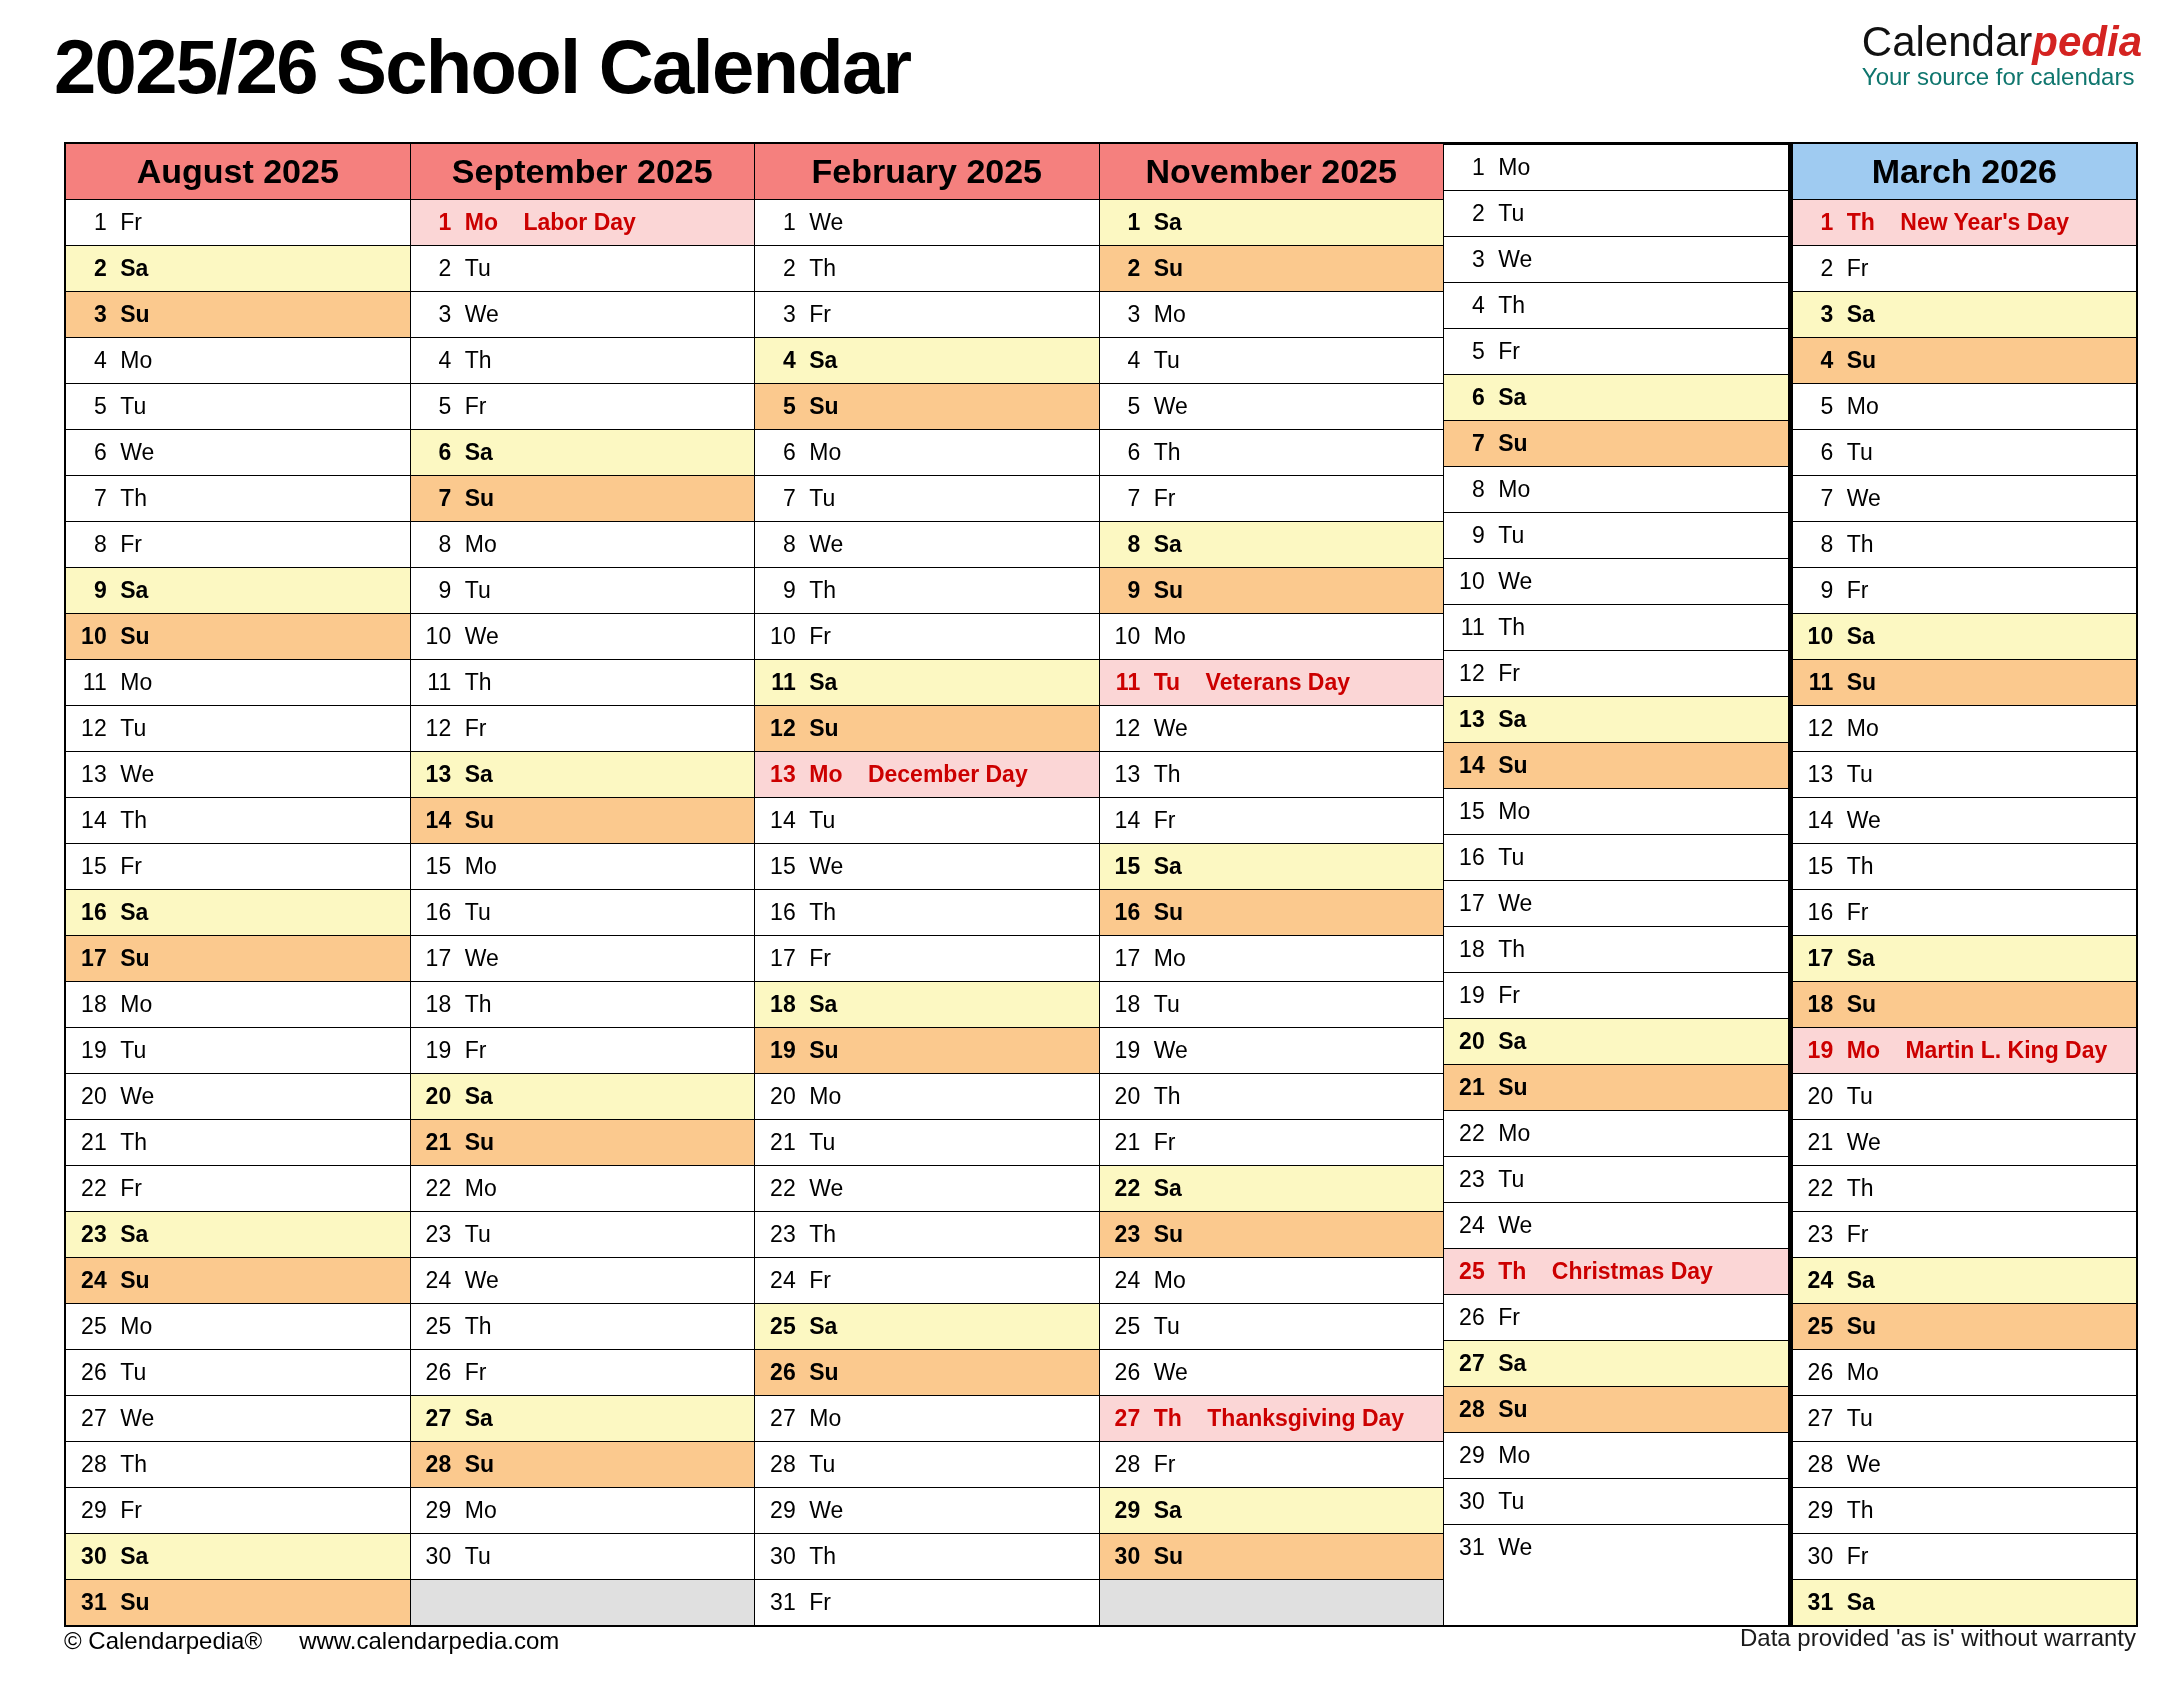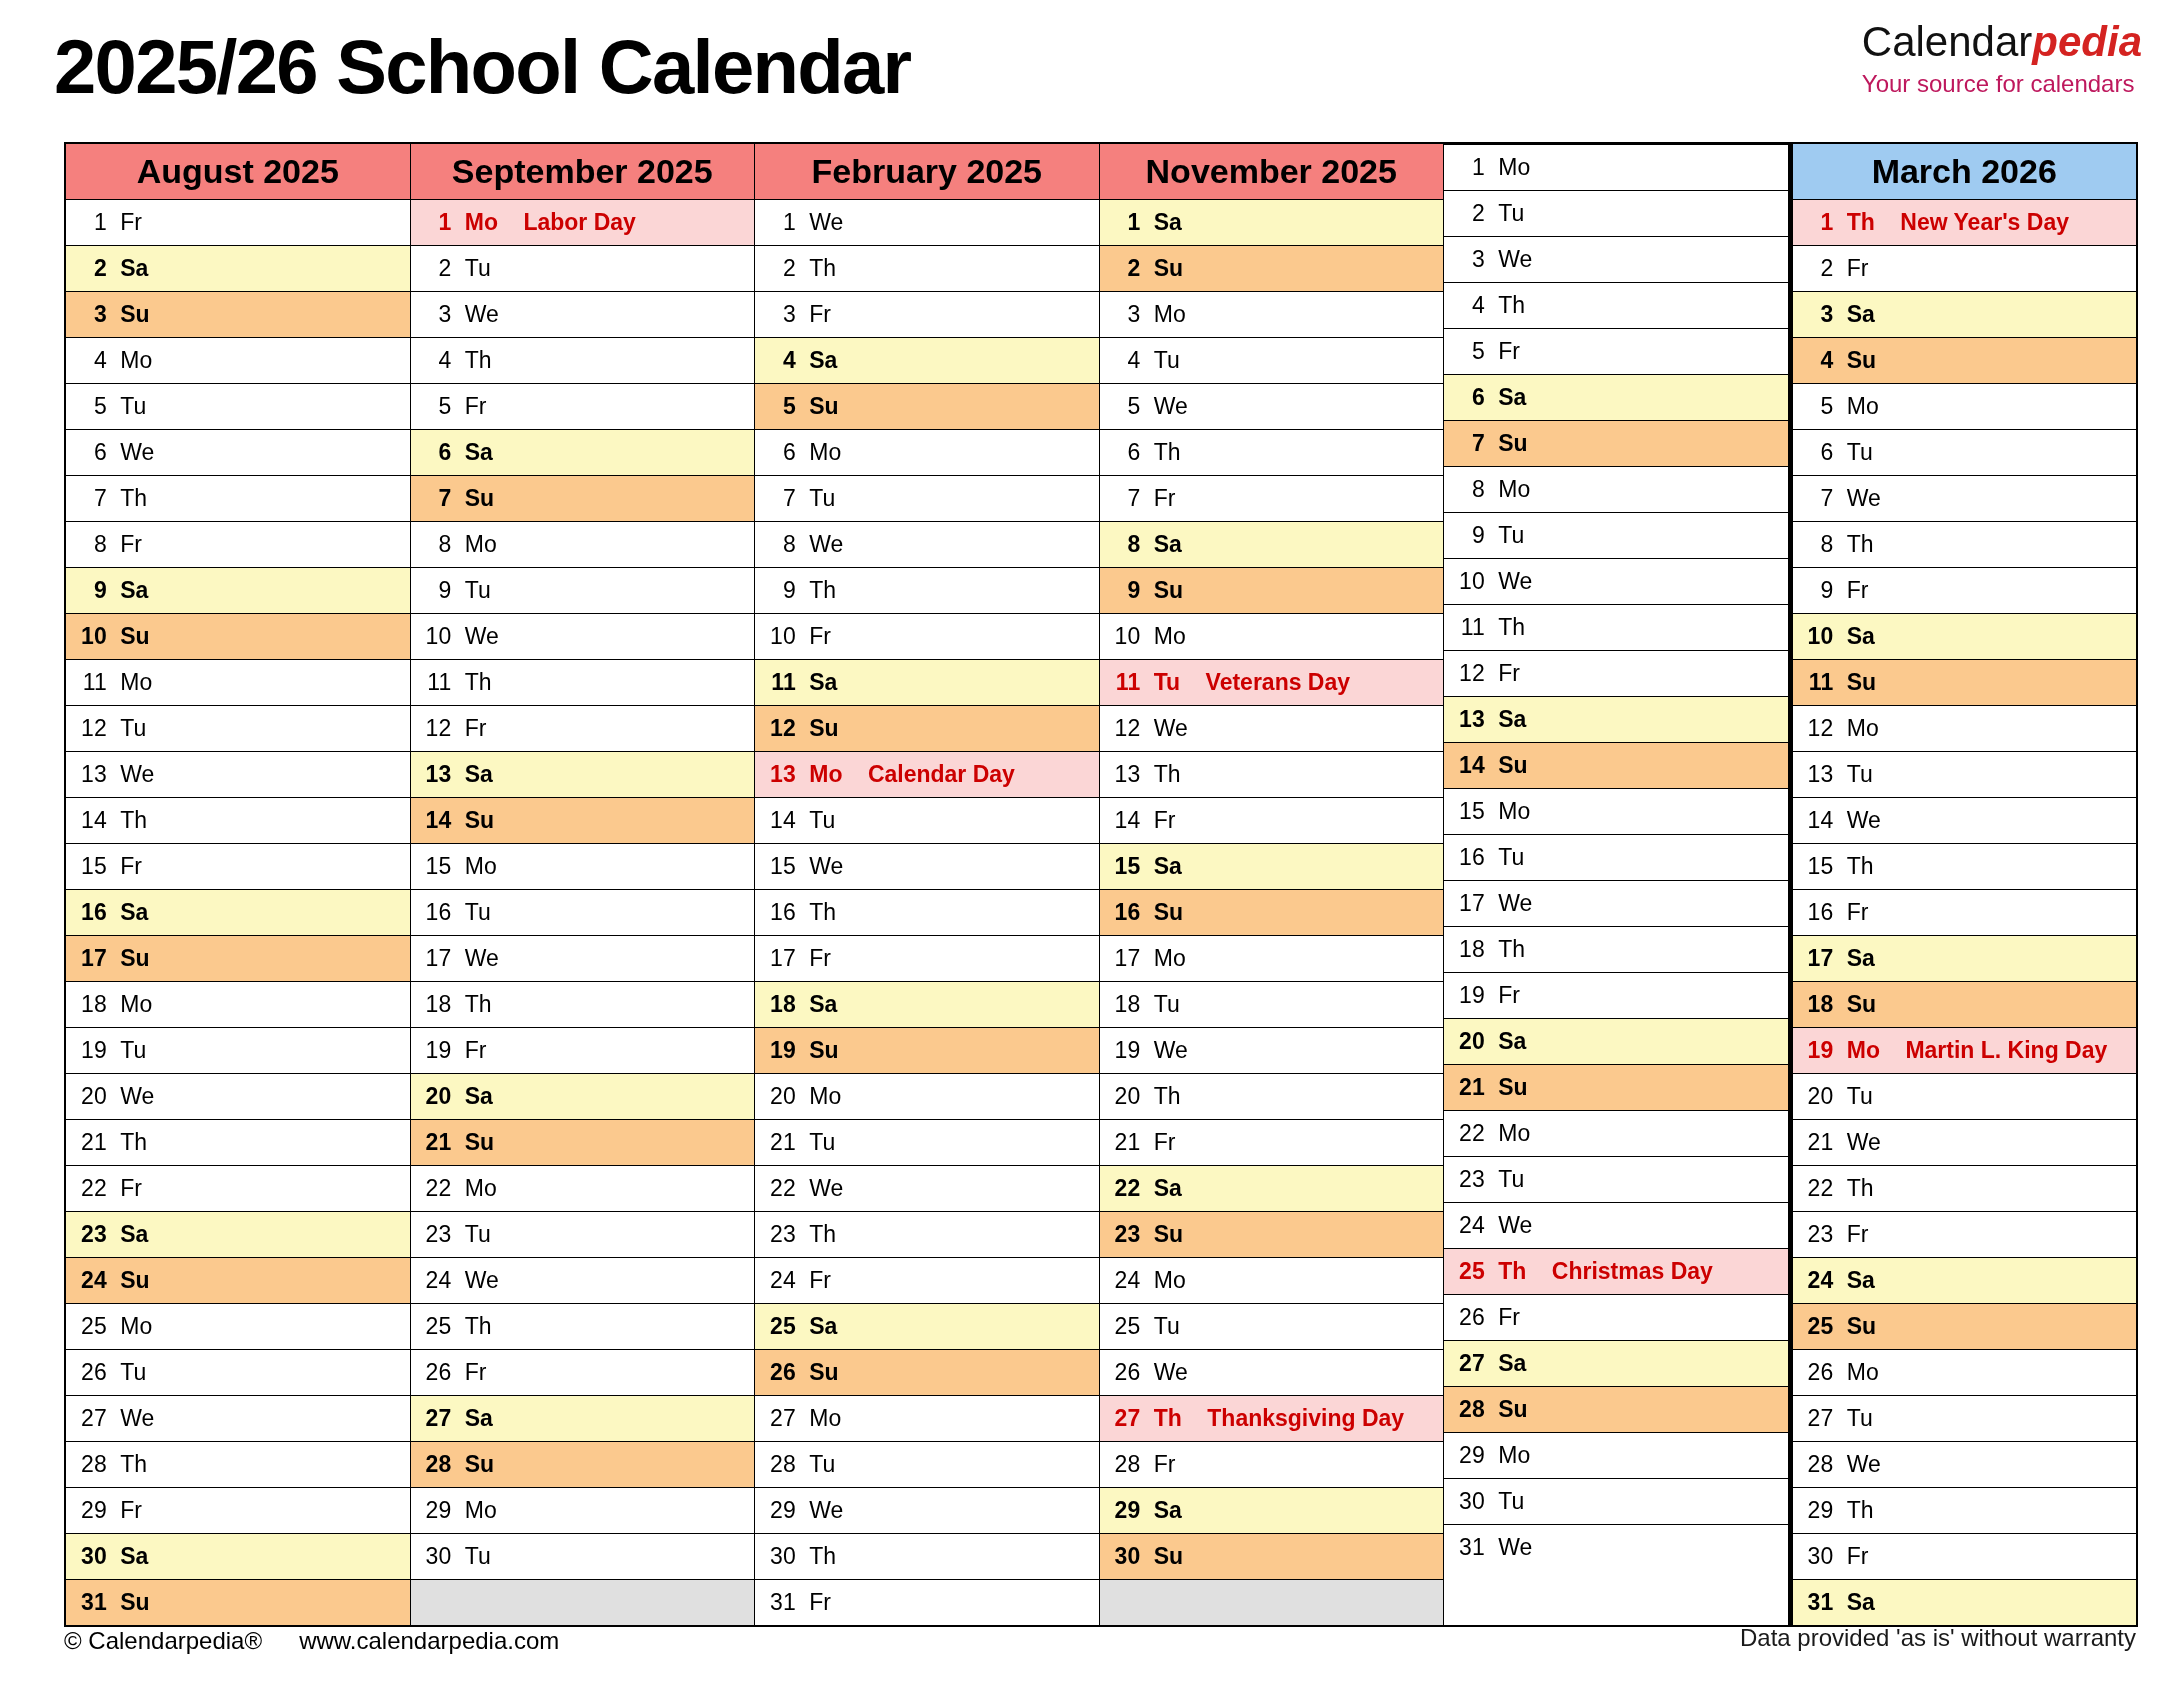--- a/index.html
+++ b/index.html
@@ -11,21 +11,21 @@
   
   .page-title{
     position:absolute;left:54px;top:23px;margin:0;
     font-size:76px;font-weight:bold;letter-spacing:-1.7px;color:#000;
   }
   .logo{
     position:absolute;top:20.3px;right:28px;text-align:left;line-height:1.05;
   }
   .logo-main{font-size:42px;color:#111;}
   .logo-main .logo-red{font-weight:bold;font-style:italic;}
-  .logo-tagline{font-size:24px;color:#be185d;margin-top:7px;}
+  .logo-tagline{font-size:24px;color:#0f766e;margin-top:0;}
   
   .cal{
     position:absolute;left:64px;top:142px;width:2074px;
     display:flex;flex-direction:row;
     border:2.5px solid #000;box-sizing:border-box;background:#fff;
   }
   .month{
     flex:1 1 0;min-width:0;display:flex;flex-direction:column;
     border-left:1.7px solid #000;
   }
@@ -364,21 +364,21 @@
         <span class="num">11</span>
         <span class="wd">Sa</span>
       </div>
       <div class="day su" style="background: rgb(251, 201, 142); font-weight: bold;">
         <span class="num">12</span>
         <span class="wd">Su</span>
       </div>
       <div class="day h" style="background: rgb(251, 214, 214); font-weight: bold; color: rgb(204, 0, 0);">
         <span class="num">13</span>
         <span class="wd">Mo</span>
-        <span class="hol">Calendar Day</span>
+        <span class="hol">December Day</span>
       </div>
       <div class="day w">
         <span class="num">14</span>
         <span class="wd">Tu</span>
       </div>
       <div class="day w">
         <span class="num">15</span>
         <span class="wd">We</span>
       </div>
       <div class="day w">

